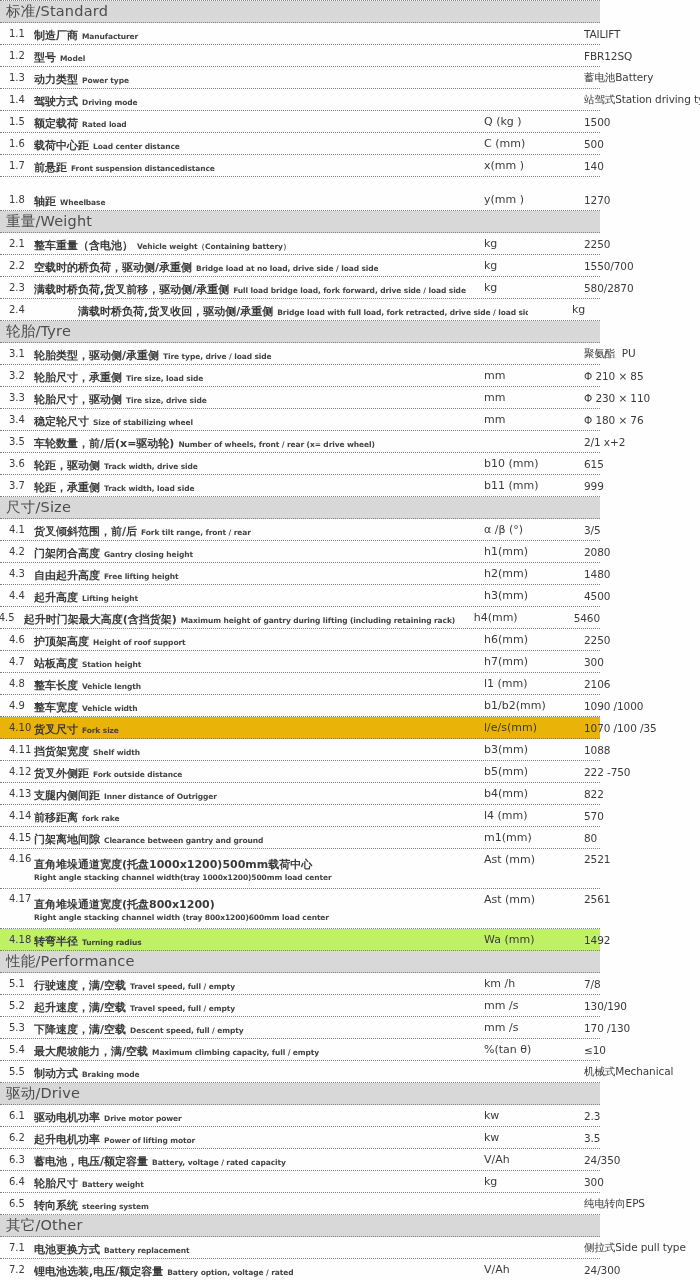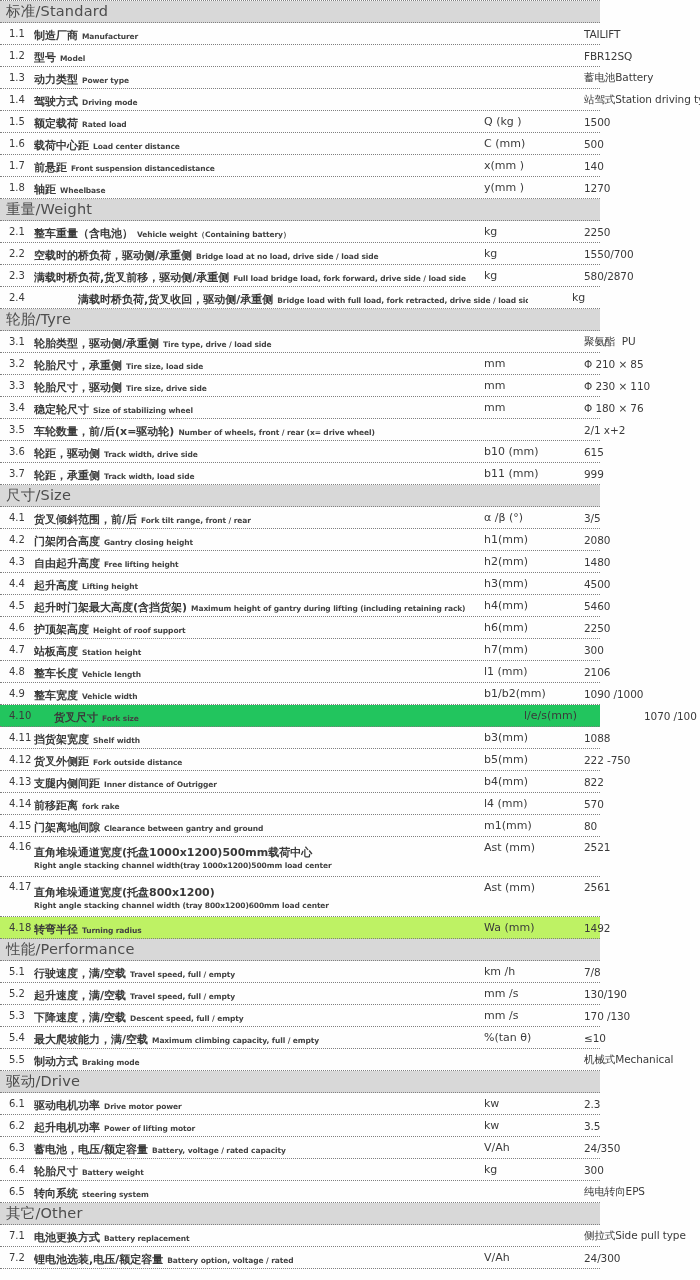--- a/index.html
+++ b/index.html
@@ -143,21 +143,21 @@
     <span class="value">500</span>
   </div>
       <div class="row" style="background: rgb(254, 254, 254); border-bottom-color: rgb(127, 127, 127);">
     <span class="num">1.7</span>
     <span class="label">
       <span class="zh">前悬距</span><span class="en">Front suspension distancedistance</span>
     </span>
     <span class="unit">x(mm )</span>
     <span class="value">140</span>
   </div>
-      <div class="row" style="background: rgb(254, 254, 254); border-bottom-color: rgb(127, 127, 127);">
+      <div class="row" style="background: rgb(254, 254, 254); border-bottom-color: rgb(127, 127, 127); margin-top: 12px;">
     <span class="num">1.8</span>
     <span class="label">
       <span class="zh">轴距</span><span class="en">Wheelbase</span>
     </span>
     <span class="unit">y(mm )</span>
     <span class="value">1270</span>
   </div>
       <div class="section-bar" style="background: rgb(216, 216, 216); border-bottom-color: rgb(127, 127, 127);">
     <span>重量/Weight</span>
   </div>
@@ -280,21 +280,21 @@
     <span class="value">1480</span>
   </div>
       <div class="row" style="background: rgb(254, 254, 254); border-bottom-color: rgb(127, 127, 127);">
     <span class="num">4.4</span>
     <span class="label">
       <span class="zh">起升高度</span><span class="en">Lifting height</span>
     </span>
     <span class="unit">h3(mm)</span>
     <span class="value">4500</span>
   </div>
-      <div class="row" style="background: rgb(254, 254, 254); border-bottom-color: rgb(127, 127, 127);">
+      <div class="row" style="background: rgb(254, 254, 254); border-bottom-color: rgb(127, 127, 127); justify-content: flex-end;">
     <span class="num">4.5</span>
     <span class="label">
       <span class="zh">起升时门架最大高度(含挡货架)</span><span class="en">Maximum height of gantry during lifting (including retaining rack)</span>
     </span>
     <span class="unit">h4(mm)</span>
     <span class="value">5460</span>
   </div>
       <div class="row" style="background: rgb(254, 254, 254); border-bottom-color: rgb(127, 127, 127);">
     <span class="num">4.6</span>
     <span class="label">
@@ -320,21 +320,21 @@
     <span class="value">2106</span>
   </div>
       <div class="row" style="background: rgb(254, 254, 254); border-bottom-color: rgb(127, 127, 127);">
     <span class="num">4.9</span>
     <span class="label">
       <span class="zh">整车宽度</span><span class="en">Vehicle width</span>
     </span>
     <span class="unit">b1/b2(mm)</span>
     <span class="value">1090 /1000</span>
   </div>
-      <div class="row" style="background: #22c55e; border-bottom-color: rgb(127, 127, 127); gap: 20px;">
+      <div class="row" style="background: #eab308; border-bottom-color: rgb(127, 127, 127);">
     <span class="num">4.10</span>
     <span class="label">
       <span class="zh">货叉尺寸</span><span class="en">Fork size</span>
     </span>
     <span class="unit">l/e/s(mm)</span>
     <span class="value">1070 /100 /35</span>
   </div>
       <div class="row" style="background: rgb(254, 254, 254); border-bottom-color: rgb(127, 127, 127);">
     <span class="num">4.11</span>
     <span class="label">

